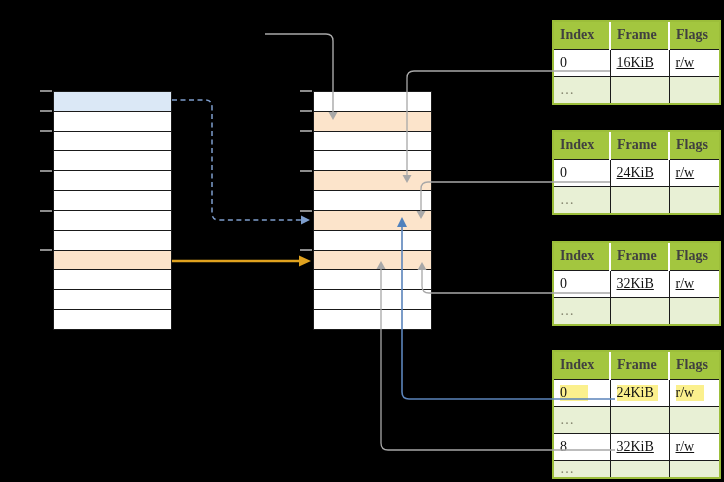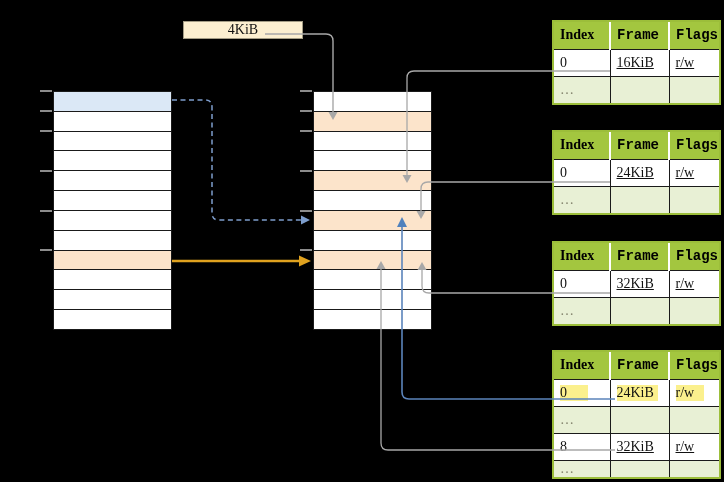--- a/index.html
+++ b/index.html
@@ -19,23 +19,23 @@
   
   .kib-box{position:absolute;left:183px;top:21px;width:120px;height:18px;
            background:#fcefd0;border:1px solid #a39c85;box-sizing:border-box;
            text-align:center;font-size:14px;line-height:16px;color:#111;}
 
   
   .ptable{position:absolute;left:552px;width:169px;border:2px solid #9cbe3a;
           box-sizing:border-box;background:#fff;}
   .ptable table{width:100%;border-collapse:collapse;table-layout:fixed;font-size:14px;}
   .ptable col.c-index{width:56px;} .ptable col.c-frame{width:59px;} .ptable col.c-flags{width:50px;}
-  .ptable th{background:#a3c63f;color:#000000;font-weight:bold;text-align:left;
+  .ptable th{background:#a3c63f;color:#404040;font-weight:bold;text-align:left;
              height:27px;padding:0 0 0 6px;box-sizing:border-box;}
-  .ptable th + th{border-left:2px solid #ffffff;font-family:Liberation Mono, monospace;}
+  .ptable th + th{border-left:2px solid #ffffff;}
   .ptable td{background:#ffffff;color:#111;height:27px;padding:0 0 0 6px;
              border-top:1px solid #1a1a1a;box-sizing:border-box;}
   .ptable td + td{border-left:1px solid #1a1a1a;text-decoration:underline;}
   .ptable tr.dots td{background:#e8f0d5;color:#85856f;}
   .ptable tr.short td{height:16px;}
   .hl{background:#fbf08d;display:inline-block;min-width:24px;padding-right:4px;}
 
   
   #arrows{position:absolute;left:0;top:0;pointer-events:none;}
 </style>
@@ -67,23 +67,20 @@
       <div class="memrow fill-orange"></div>
       <div class="memrow fill-white"></div>
       <div class="memrow fill-orange"></div>
       <div class="memrow fill-white"></div>
       <div class="memrow fill-orange"></div>
       <div class="memrow fill-white"></div>
       <div class="memrow fill-white"></div>
       <div class="memrow fill-white"></div>
     </div>
 
-  <div class="kib-box">
-    <span>4KiB</span>
-  </div>
 
   <div class="ptable" style="top:20px;">
     <table>
       <colgroup>
           <col class="c-index">
           <col class="c-frame">
           <col class="c-flags">
         </colgroup>
       <tbody>
           <tr>

